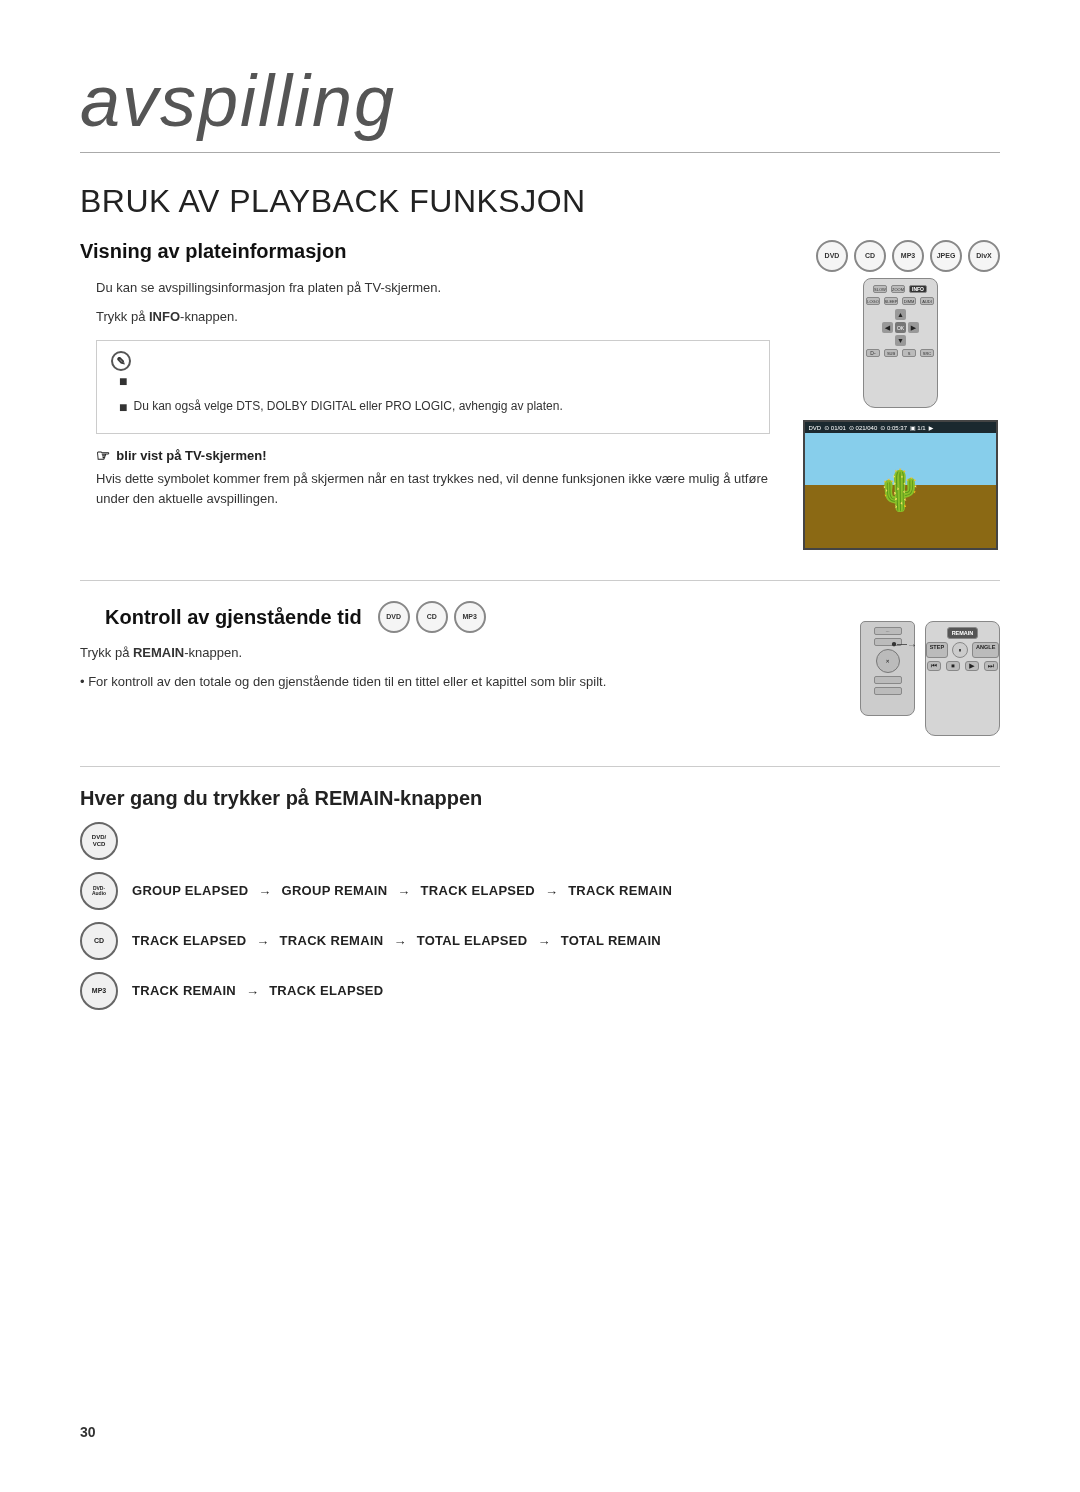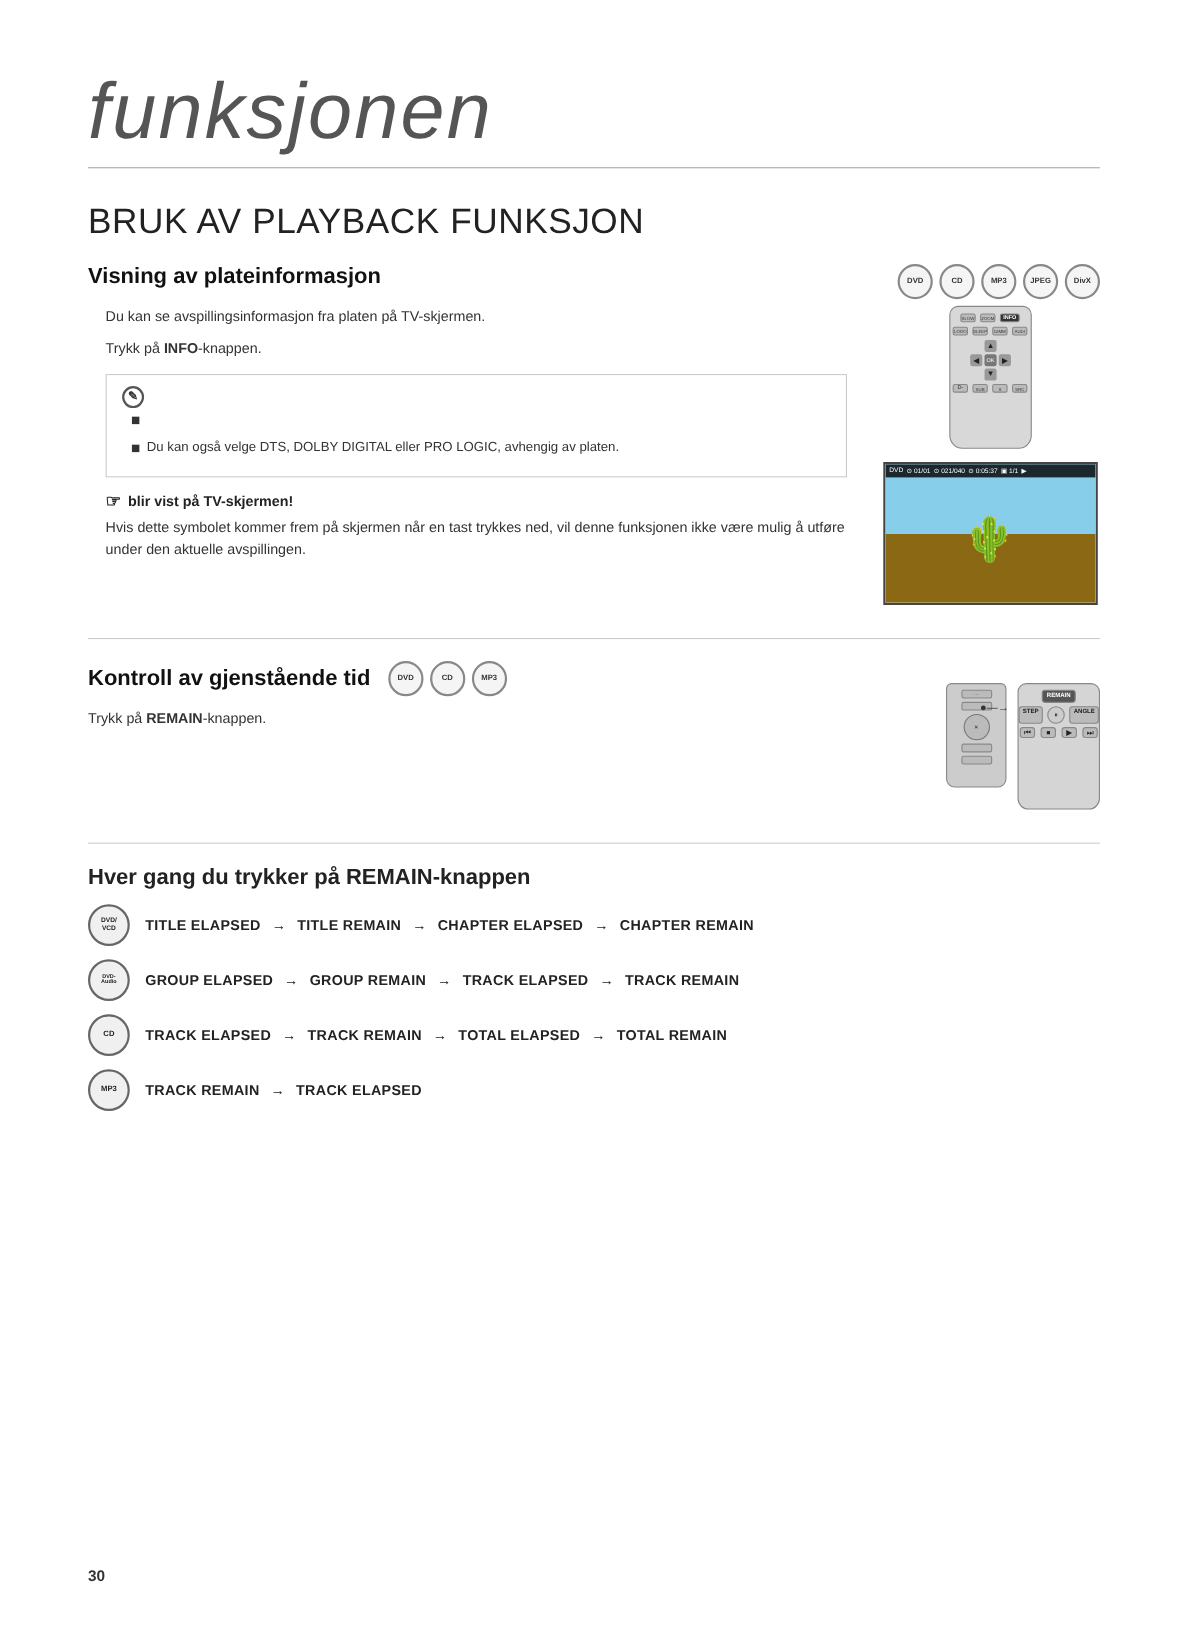--- a/index.html
+++ b/index.html
@@ -372,21 +372,21 @@
       align-items: center;
       justify-content: center;
       width: 11px;
       height: 11px;
       font-size: 7px;
     }
   </style>
 </head>
 <body>
 
-<div class="page-title">funksjonen</div>
+<div class="page-title">avspilling</div>
 
 <h2 class="section-heading">BRUK AV PLAYBACK FUNKSJON</h2>
 
 <div class="subsection">
   <div class="subsection-with-img">
     <div class="subsection-content">
       <h3 class="subsection-title">Visning av plateinformasjon</h3>
 
     </div>
     <div class="subsection-img-area">
@@ -471,29 +471,30 @@
       </div>
     </div>
   </div>
 </div>
 
 <hr class="divider">
 
 <div class="subsection">
   <div class="subsection-with-img">
     <div class="subsection-content">
-      <div style="display:flex;align-items:center;gap:16px;margin-bottom:10px;">
+      <div style="display:flex;align-items:center;gap:16px;margin-bottom:10px;margin-left:25px;">
         <h3 class="subsection-title" style="margin-bottom:0;">Kontroll av gjenstående tid</h3>
         <div class="disc-icons-row" style="margin-bottom:0;">
           <div class="disc-icon">DVD</div>
           <div class="disc-icon">CD</div>
           <div class="disc-icon">MP3</div>
         </div>
       </div>
       <p class="body-text">Trykk på <strong>REMAIN</strong>-knappen.</p>
+      <p class="body-text">• For kontroll av den totale og den gjenstående tiden til en tittel eller et kapittel som blir spilt.</p>
     </div>
     <div class="subsection-img-area" style="justify-content:center;margin-top:20px;">
 
       <div style="display:flex;gap:10px;align-items:flex-start;">
 
         <div style="width:55px;height:95px;background:#ccc;border-radius:5px 5px 8px 8px;border:1.5px solid #888;position:relative;display:flex;flex-direction:column;align-items:center;padding:5px 2px;gap:3px;">
           <div style="width:28px;height:8px;background:#bbb;border-radius:2px;border:1px solid #888;font-size:4px;display:flex;align-items:center;justify-content:center;color:#333;">
             <span style="font-size:4px;">···</span>
           </div>
           <div style="width:28px;height:8px;background:#bbb;border-radius:2px;border:1px solid #888;"></div>
@@ -527,29 +528,20 @@
   </div>
 </div>
 
 <hr class="divider">
 
 <div class="remain-section">
   <h3 class="remain-title">Hver gang du trykker på REMAIN-knappen</h3>
 
   <div class="flow-row">
     <div class="flow-disc-icon" style="font-size:6px;">DVD/<br>VCD</div>
-    <div class="flow-text">
-      <span>TITLE ELAPSED</span>
-      <span class="arrow"> → </span>
-      <span>TITLE REMAIN</span>
-      <span class="arrow"> → </span>
-      <span>CHAPTER ELAPSED</span>
-      <span class="arrow"> → </span>
-      <span>CHAPTER REMAIN</span>
-    </div>
   </div>
 
   <div class="flow-row">
     <div class="flow-disc-icon" style="font-size:5px;">DVD-<br>Audio</div>
     <div class="flow-text">
       <span>GROUP ELAPSED</span>
       <span class="arrow"> → </span>
       <span>GROUP REMAIN</span>
       <span class="arrow"> → </span>
       <span>TRACK ELAPSED</span>

